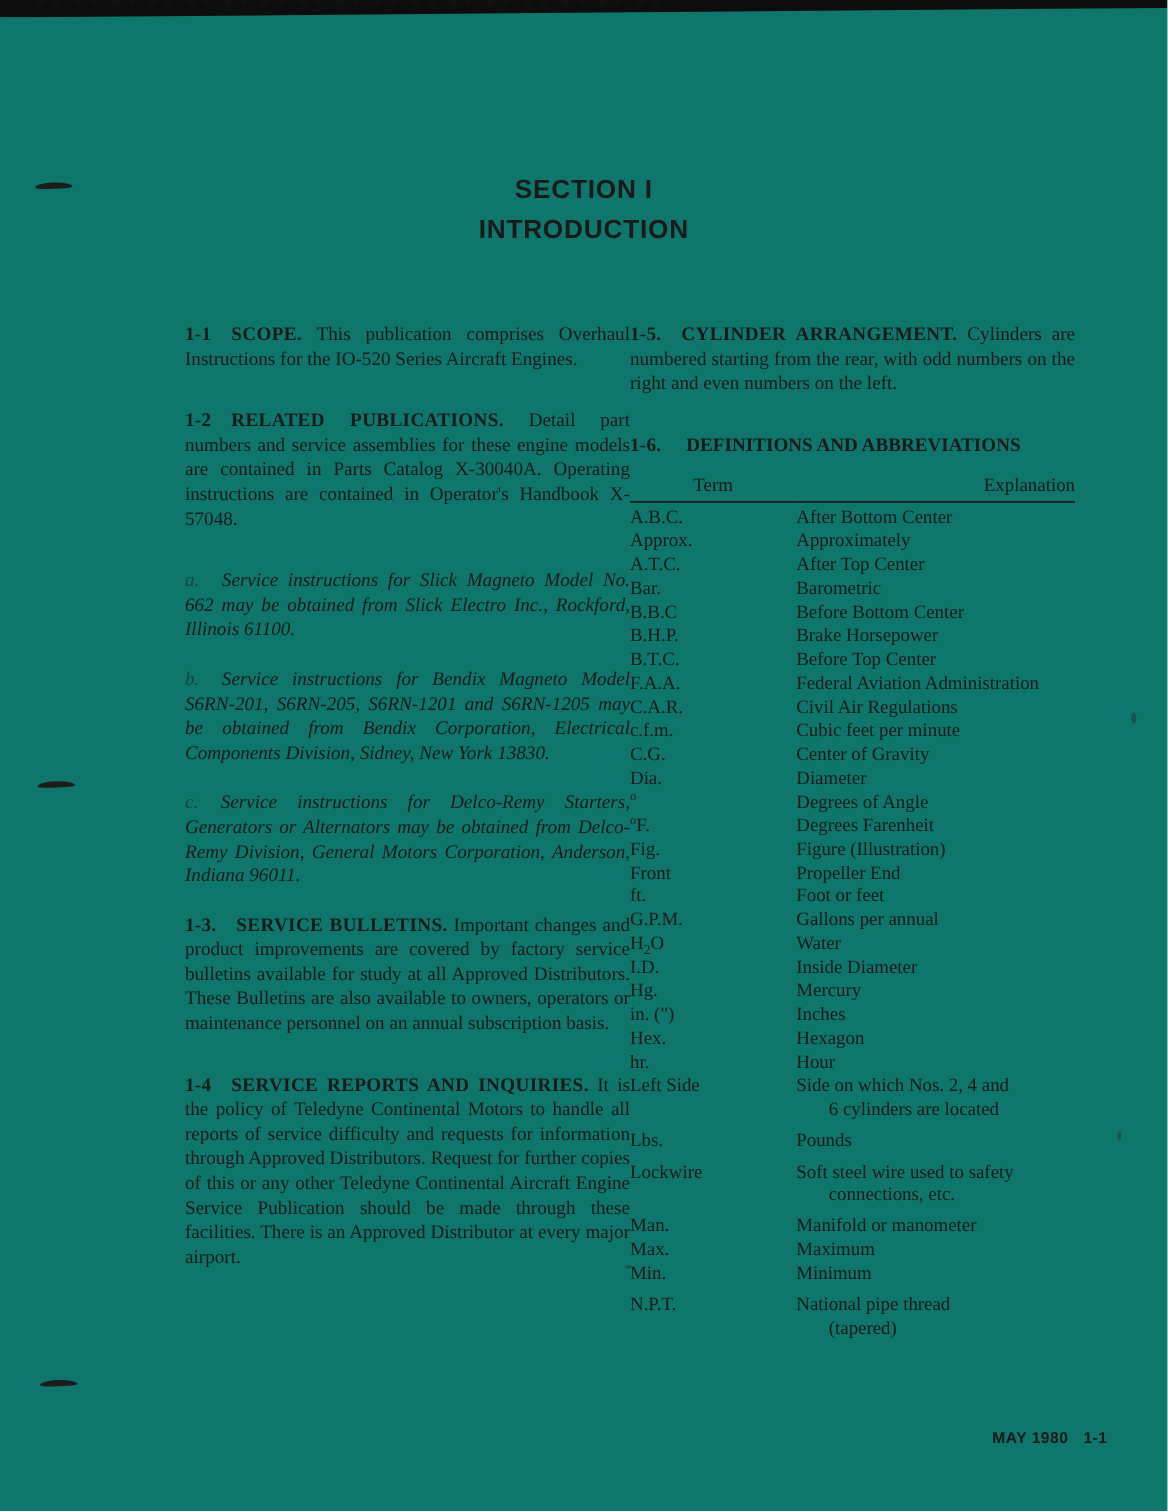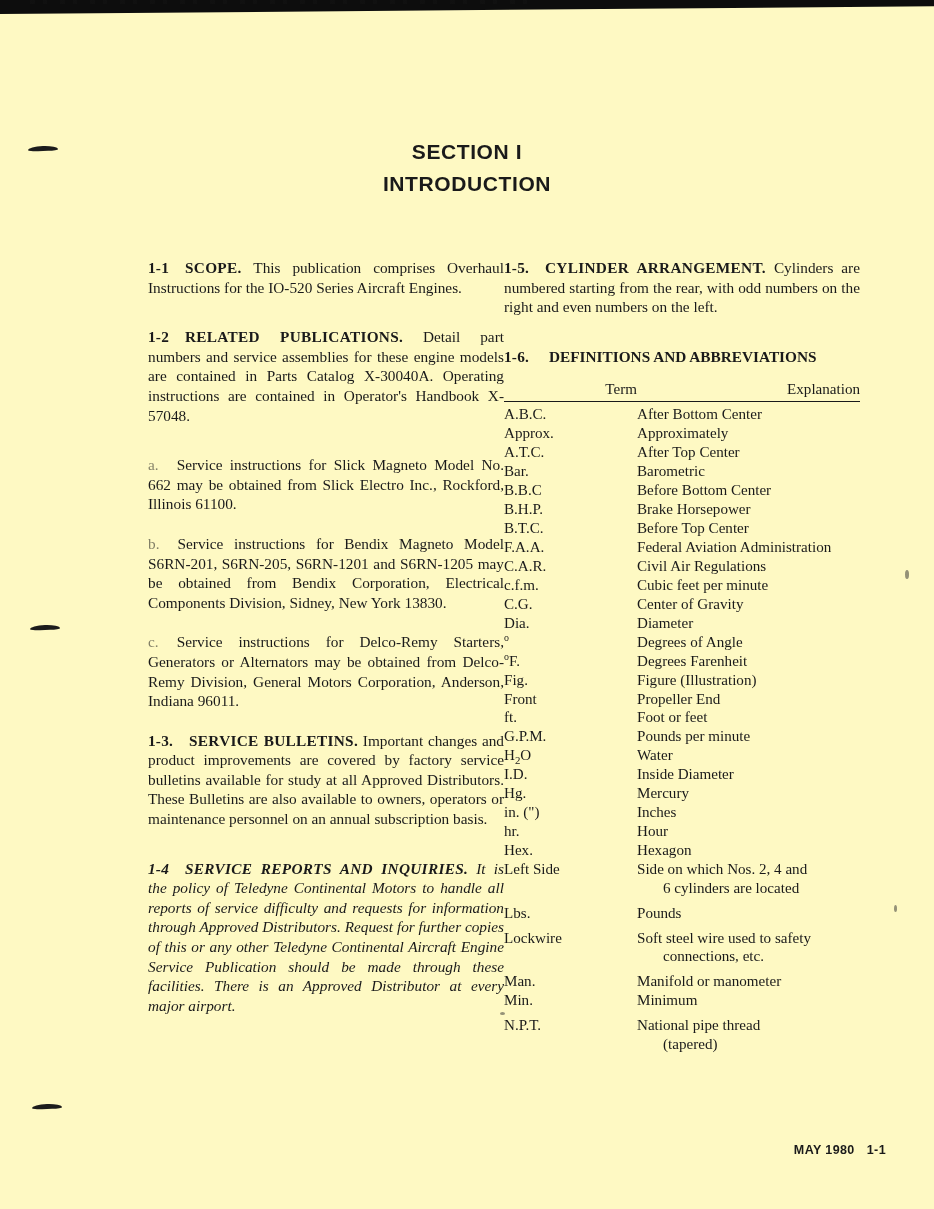--- a/index.html
+++ b/index.html
@@ -4,21 +4,21 @@
 <style>
   html, body {
     margin: 0;
     padding: 0;
     background: #ffffff;
   }
   .page {
     position: relative;
     width: 934px;
     height: 1209px;
-    background: #fef9c3;
+    background: #0f766e;
     overflow: hidden;
     font-family: "Liberation Serif", "DejaVu Serif", serif;
     color: #1a1a1a;
   }
 
   
   .scan-top-bar {
     position: absolute;
     top: 0; left: 0;
     width: 934px;
@@ -73,38 +73,39 @@
   .col { width: 356px; }
 
   .para {
     margin: 0 0 20px 0;
     font-size: 15.3px;
     line-height: 19.6px;
     text-align: justify;
     text-justify: inter-word;
     hyphens: manual;
   }
-  .para:last-child { margin-bottom: 0; font-style: italic; }
+  .para:last-child { margin-bottom: 0; }
   .num {
     font-weight: bold;
     letter-spacing: .2px;
   }
   .heading-inline {
     font-weight: bold;
     letter-spacing: .3px;
     padding-left: 16px;
   }
   .para-gap-lg { margin-bottom: 30px; }
   .para-gap-xl { margin-bottom: 36px; }
 
   .sub-para {
     margin: 0 0 20px 0;
     font-size: 15.3px;
     line-height: 19.6px;
     text-align: justify;
+    font-style: italic;
   }
   .sub-marker {
     font-weight: normal;
     opacity: .55;
     padding-right: 18px;
   }
 
   .sec-head {
     margin: 0 0 14px 0;
     font-size: 15.3px;
@@ -115,21 +116,21 @@
 
   
   .abbrev {
     width: 100%;
     border-collapse: collapse;
     font-size: 15.1px;
     line-height: 18.6px;
   }
   .abbrev th {
     font-weight: normal;
-    text-align: right;
+    text-align: center;
     padding: 0 0 2px 0;
     border-bottom: 1.6px solid #1a1a1a;
   }
   .abbrev th.exp-head {
     text-align: right;
     padding-left: 18px;
   }
   .abbrev td {
     vertical-align: top;
     padding: 0.2px 0;
@@ -306,47 +307,47 @@
             <tr>
               <td class="term">Front</td>
               <td class="exp">Propeller End</td>
             </tr>
             <tr>
               <td class="term">ft.</td>
               <td class="exp">Foot or feet</td>
             </tr>
             <tr>
               <td class="term">G.P.M.</td>
-              <td class="exp">Pounds per minute</td>
+              <td class="exp">Gallons per annual</td>
             </tr>
             <tr>
               <td class="term">H<sub>2</sub>O</td>
               <td class="exp">Water</td>
             </tr>
             <tr>
               <td class="term">I.D.</td>
               <td class="exp">Inside Diameter</td>
             </tr>
             <tr>
               <td class="term">Hg.</td>
               <td class="exp">Mercury</td>
             </tr>
             <tr>
               <td class="term">in. (")</td>
               <td class="exp">Inches</td>
             </tr>
             <tr>
+              <td class="term">Hex.</td>
+              <td class="exp">Hexagon</td>
+            </tr>
+            <tr>
               <td class="term">hr.</td>
               <td class="exp">Hour</td>
             </tr>
             <tr>
-              <td class="term">Hex.</td>
-              <td class="exp">Hexagon</td>
-            </tr>
-            <tr>
               <td class="term">Left Side</td>
               <td class="exp">Side on which Nos. 2, 4 and<span class="cont">6 cylinders are located</span></td>
             </tr>
             <tr class="gap-row">
               <td></td>
               <td></td>
             </tr>
             <tr>
               <td class="term">Lbs.</td>
               <td class="exp">Pounds</td>
@@ -359,20 +360,24 @@
               <td class="term">Lockwire</td>
               <td class="exp">Soft steel wire used to safety<span class="cont">connections, etc.</span></td>
             </tr>
             <tr class="gap-row">
               <td></td>
               <td></td>
             </tr>
             <tr>
               <td class="term">Man.</td>
               <td class="exp">Manifold or manometer</td>
+            </tr>
+            <tr>
+              <td class="term">Max.</td>
+              <td class="exp">Maximum</td>
             </tr>
             <tr>
               <td class="term">Min.</td>
               <td class="exp">Minimum</td>
             </tr>
             <tr class="gap-row">
               <td></td>
               <td></td>
             </tr>
             <tr>

